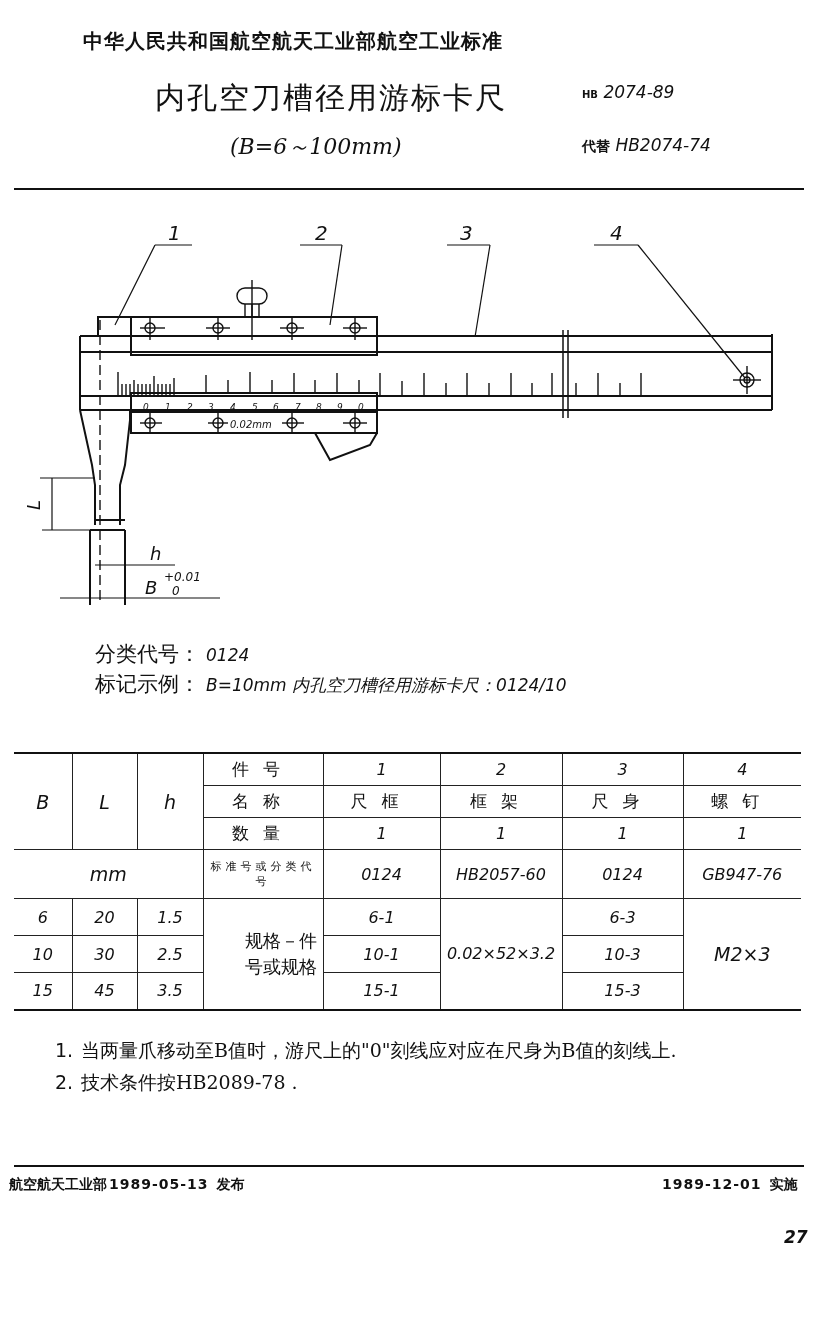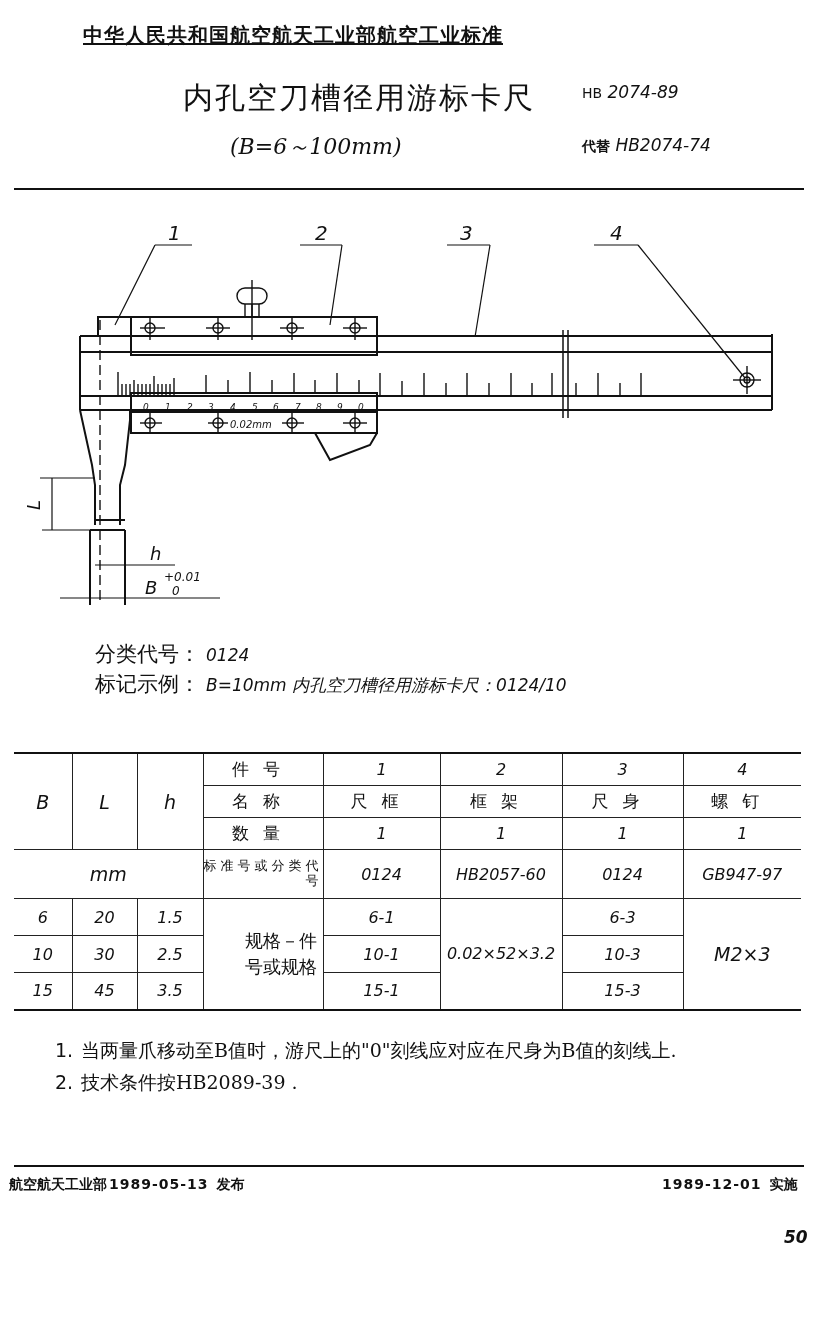--- a/index.html
+++ b/index.html
@@ -1,42 +1,42 @@
 <!DOCTYPE html>
 <html><head>
 <meta charset="utf-8">
 <style>
   html, body { margin: 0; padding: 0; background: #ffffff; }
   body { width: 838px; height: 1337px; position: relative; overflow: hidden;
          font-family: "DejaVu Sans", sans-serif; color: #111; }
   .abs { position: absolute; }
-  .hdr-org { left: 83px; top: 22px; font-size: 20px; font-weight: bold; letter-spacing: 1px; text-decoration: underline; }
-  .title { left: 155px; top: 78px; font-family: "DejaVu Serif", serif; font-size: 30px; letter-spacing: 2px; margin-left: 28px; }
+  .hdr-org { left: 83px; top: 28px; font-size: 20px; font-weight: bold; letter-spacing: 1px; }
+  .title { left: 155px; top: 78px; font-family: "DejaVu Serif", serif; font-size: 30px; letter-spacing: 2px; }
   .std-no { left: 582px; top: 82px; font-size: 17px; font-style: italic; }
-  .std-no b { font-style: normal; font-weight: normal; font-size: 14px; }
+  .std-no b { font-style: normal; font-weight: bold; font-size: 10px; }
   .replace { left: 582px; top: 135px; font-size: 17px; font-style: italic; }
   .replace b { font-style: normal; font-weight: bold; font-size: 14px; }
   .range { left: 230px; top: 132px; font-size: 22px; font-style: italic; font-family: "DejaVu Serif", serif; }
   .rule { background: #111; height: 2px; }
   .rule-top { left: 14px; top: 188px; width: 790px; }
   .rule-bottom { left: 14px; top: 1165px; width: 790px; }
   .drawing { left: 0; top: 200px; width: 838px; height: 420px; }
   .code-line { left: 95px; font-family: "DejaVu Serif", serif; font-size: 21px; }
   .code-line .v { font-family: "DejaVu Sans", sans-serif; font-style: italic; font-size: 17px; margin-left: 6px; }
   .code1 { top: 640px; }
   .code2 { top: 670px; }
   table.spec { position: absolute; left: 14px; top: 752px; width: 787px; border-collapse: collapse;
                border-top: 2px solid #111; border-bottom: 2px solid #111; }
   table.spec td { border: 1px solid #222; text-align: center; vertical-align: middle; padding: 0;
                   font-size: 16px; font-style: italic; height: 31px; margin-top: 28px; }
   table.spec tr:first-child td { border-top: none; }
   table.spec td:first-child { border-left: none; }
   table.spec td:last-child { border-right: none; }
   table.spec td.cn { font-style: normal; font-family: "DejaVu Serif", serif; font-size: 17px; letter-spacing: 14px; }
-  table.spec td.cn2 { font-style: normal; font-family: Liberation Mono, monospace; font-size: 13px; line-height: 15px; letter-spacing: 4px; text-align: right; }
+  table.spec td.cn2 { font-style: normal; font-family: Liberation Sans, sans-serif; font-size: 11px; line-height: 15px; letter-spacing: 4px; }
   table.spec td.cn3 { font-style: normal; font-family: "DejaVu Serif", serif; font-size: 18px; line-height: 26px; padding-left: 36px; }
   table.spec td.big { font-size: 19px; }
   .notes { left: 55px; font-family: "DejaVu Serif", serif; font-size: 19px; }
   .note1 { top: 1038px; }
   .note2 { top: 1070px; }
   .notes .num { display: inline-block; width: 26px; font-family: "DejaVu Sans", sans-serif; }
   .footer-left { left: 9px; top: 1176px; font-size: 14px; font-weight: bold; }
   .footer-right { left: 660px; top: 1176px; font-size: 14px; font-weight: bold; }
   .footer-left .d, .footer-right .d { margin: 0 8px 0 2px; letter-spacing: 1px; }
   .page-no { left: 784px; top: 1227px; font-size: 17px; font-style: italic; font-weight: bold; }
@@ -242,21 +242,21 @@
     <td>1</td>
     <td>1</td>
     <td>1</td>
   </tr>
   <tr style="height:49px">
     <td colspan="3" class="big">mm</td>
     <td class="cn2">标准号或分类代号</td>
     <td>0124</td>
     <td>HB2057-60</td>
     <td>0124</td>
-    <td>GB947-97</td>
+    <td>GB947-76</td>
   </tr>
   <tr style="height:37px">
     <td>6</td>
     <td>20</td>
     <td>1.5</td>
     <td rowspan="3" class="cn3">规格－件号或规格</td>
     <td>6-1</td>
     <td rowspan="3">0.02×52×3.2</td>
     <td>6-3</td>
     <td rowspan="3" class="big">M2×3</td>
@@ -272,18 +272,18 @@
     <td>15</td>
     <td>45</td>
     <td>3.5</td>
     <td>15-1</td>
     <td>15-3</td>
   </tr>
 </tbody>
   </table>
 
 <div class="abs notes note1"><span class="num">1.</span><span>当两量爪移动至B值时，游尺上的"0"刻线应对应在尺身为B值的刻线上.</span></div>
-<div class="abs notes note2"><span class="num">2.</span><span>技术条件按HB2089-39 .</span></div>
+<div class="abs notes note2"><span class="num">2.</span><span>技术条件按HB2089-78 .</span></div>
 
 <div class="abs rule rule-bottom"></div>
 <div class="abs footer-left"><span>航空航天工业部</span><span class="d">1989-05-13</span><span>发布</span></div>
 <div class="abs footer-right"><span class="d">1989-12-01</span><span>实施</span></div>
-<div class="abs page-no">50</div>
+<div class="abs page-no">27</div>
 
 </body></html>

